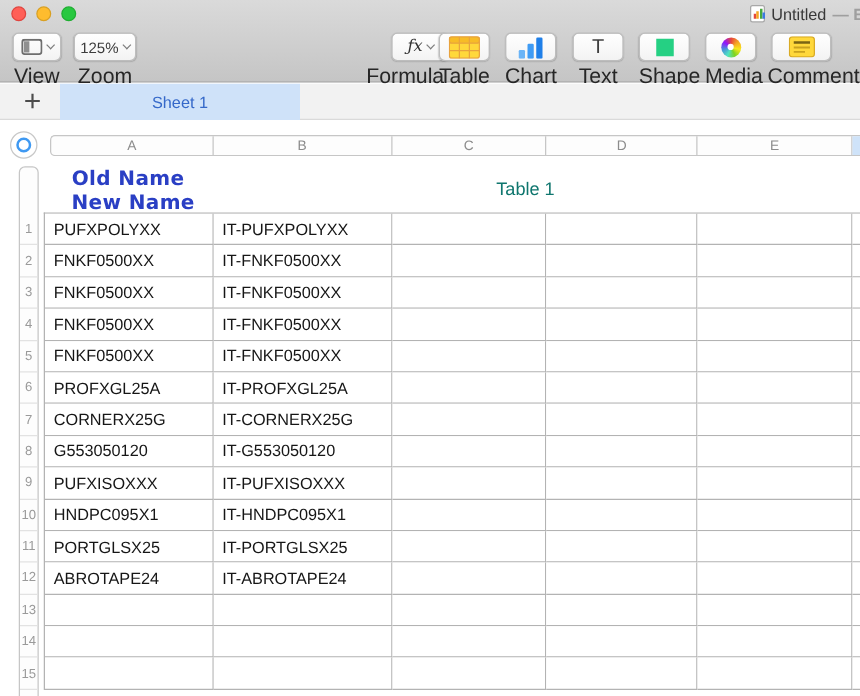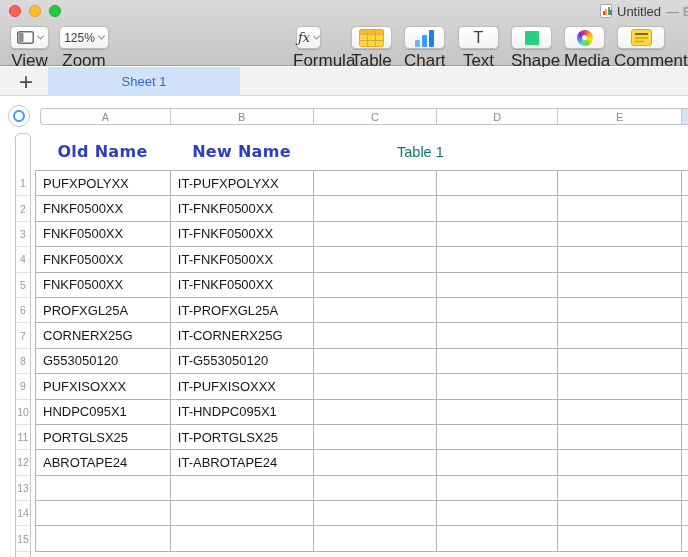--- a/index.html
+++ b/index.html
@@ -60,21 +60,21 @@
   .col-ruler { position:absolute; left:40px; top:108px; width:648px; height:17px; display:flex; border:1px solid #c6c6c6; border-right:none; border-radius:4px 0 0 4px; background:#fdfdfd; }
   .col-cell { height:100%; border-right:1px solid #c6c6c6; display:flex; align-items:center; justify-content:center; font-size:11px; color:#8c8c8c; }
   .cw0{width:130px;} .cw1{width:143px;} .cw2{width:124px;} .cw3{width:121px;} .cw4{width:124px;}
   .col-partial { width:6px; height:100%; background:#cfe3f9; }
 
   .row-strip { position:absolute; left:15px; top:133px; width:16px; height:430px; border:1px solid #c6c6c6; border-radius:5px 5px 0 0; background:#fdfdfd; overflow:hidden; }
   .row-strip .spacer { height:37px; }
   .rownum { height:25.4px; display:flex; align-items:center; justify-content:center; font-size:10.5px; color:#9a9a9a; border-bottom:1px solid #e2e2e2; }
 
   
-  .hdr-row { position:absolute; left:35px; top:133px; height:37px; display:flex; }
+  .hdr-row { position:absolute; left:35px; top:133px; height:37px; display:flex;flex-direction:column; }
   .hdr-cell { display:flex; align-items:center; justify-content:center; font-size:16px; font-weight:bold; letter-spacing:0.3px; color:#2a3fc4; font-family:"DejaVu Sans",sans-serif; }
   .hw0{width:135px;} .hw1{width:143px;}
   .table-title { position:absolute; left:397px; top:133px; height:37px; display:flex; align-items:center; font-size:14.5px; color:#0f766e; }
 
   .grid { position:absolute; left:35px; top:170px; width:653px; border-top:1px solid #b3b3b3; border-left:1px solid #b3b3b3; }
   .grid-row { display:flex; height:25.4px; }
   .cell { border-right:1px solid #b3b3b3; border-bottom:1px solid #b3b3b3; height:100%; display:flex; align-items:center; padding-left:7px; font-size:13px; color:#161616; background:#fff; overflow:hidden; white-space:nowrap; }
   .c0{width:135px;} .c1{width:143px;} .c2{width:124px;} .c3{width:121px;} .c4{width:124px;} .c5{width:6px; border-right:none; padding-left:0;}
 </style>
 </head>
@@ -104,21 +104,21 @@
     <span class="chev"></span>
   </div>
   <div class="tb-label" style="left:10px; width:39px;">View</div>
 
   <div class="tb-btn" style="left:59px; width:50px;">
     <span>125%</span>
     <span class="chev"></span>
   </div>
   <div class="tb-label" style="left:59px; width:50px;">Zoom</div>
 
-  <div class="tb-btn" style="left:296px; width:25px;">
+  <div class="tb-btn" style="left:313px; width:47px;">
     <span class="fx">ƒx</span>
     <span class="chev"></span>
   </div>
   <div class="tb-label" style="left:293px; width:53px;">Formula</div>
 
   <div class="tb-btn" style="left:351px; width:41px;">
     <svg width="25" height="18" viewBox="0 0 25 18">
       <rect x="0.5" y="0.5" width="24" height="17" rx="2" fill="#ffd83b" stroke="#e8a33d"></rect>
       <rect x="0.5" y="0.5" width="24" height="5" rx="2" fill="#f7bc26" stroke="#e8a33d"></rect>
       <line x1="0.5" y1="11.5" x2="24.5" y2="11.5" stroke="#e8a33d"></line>

